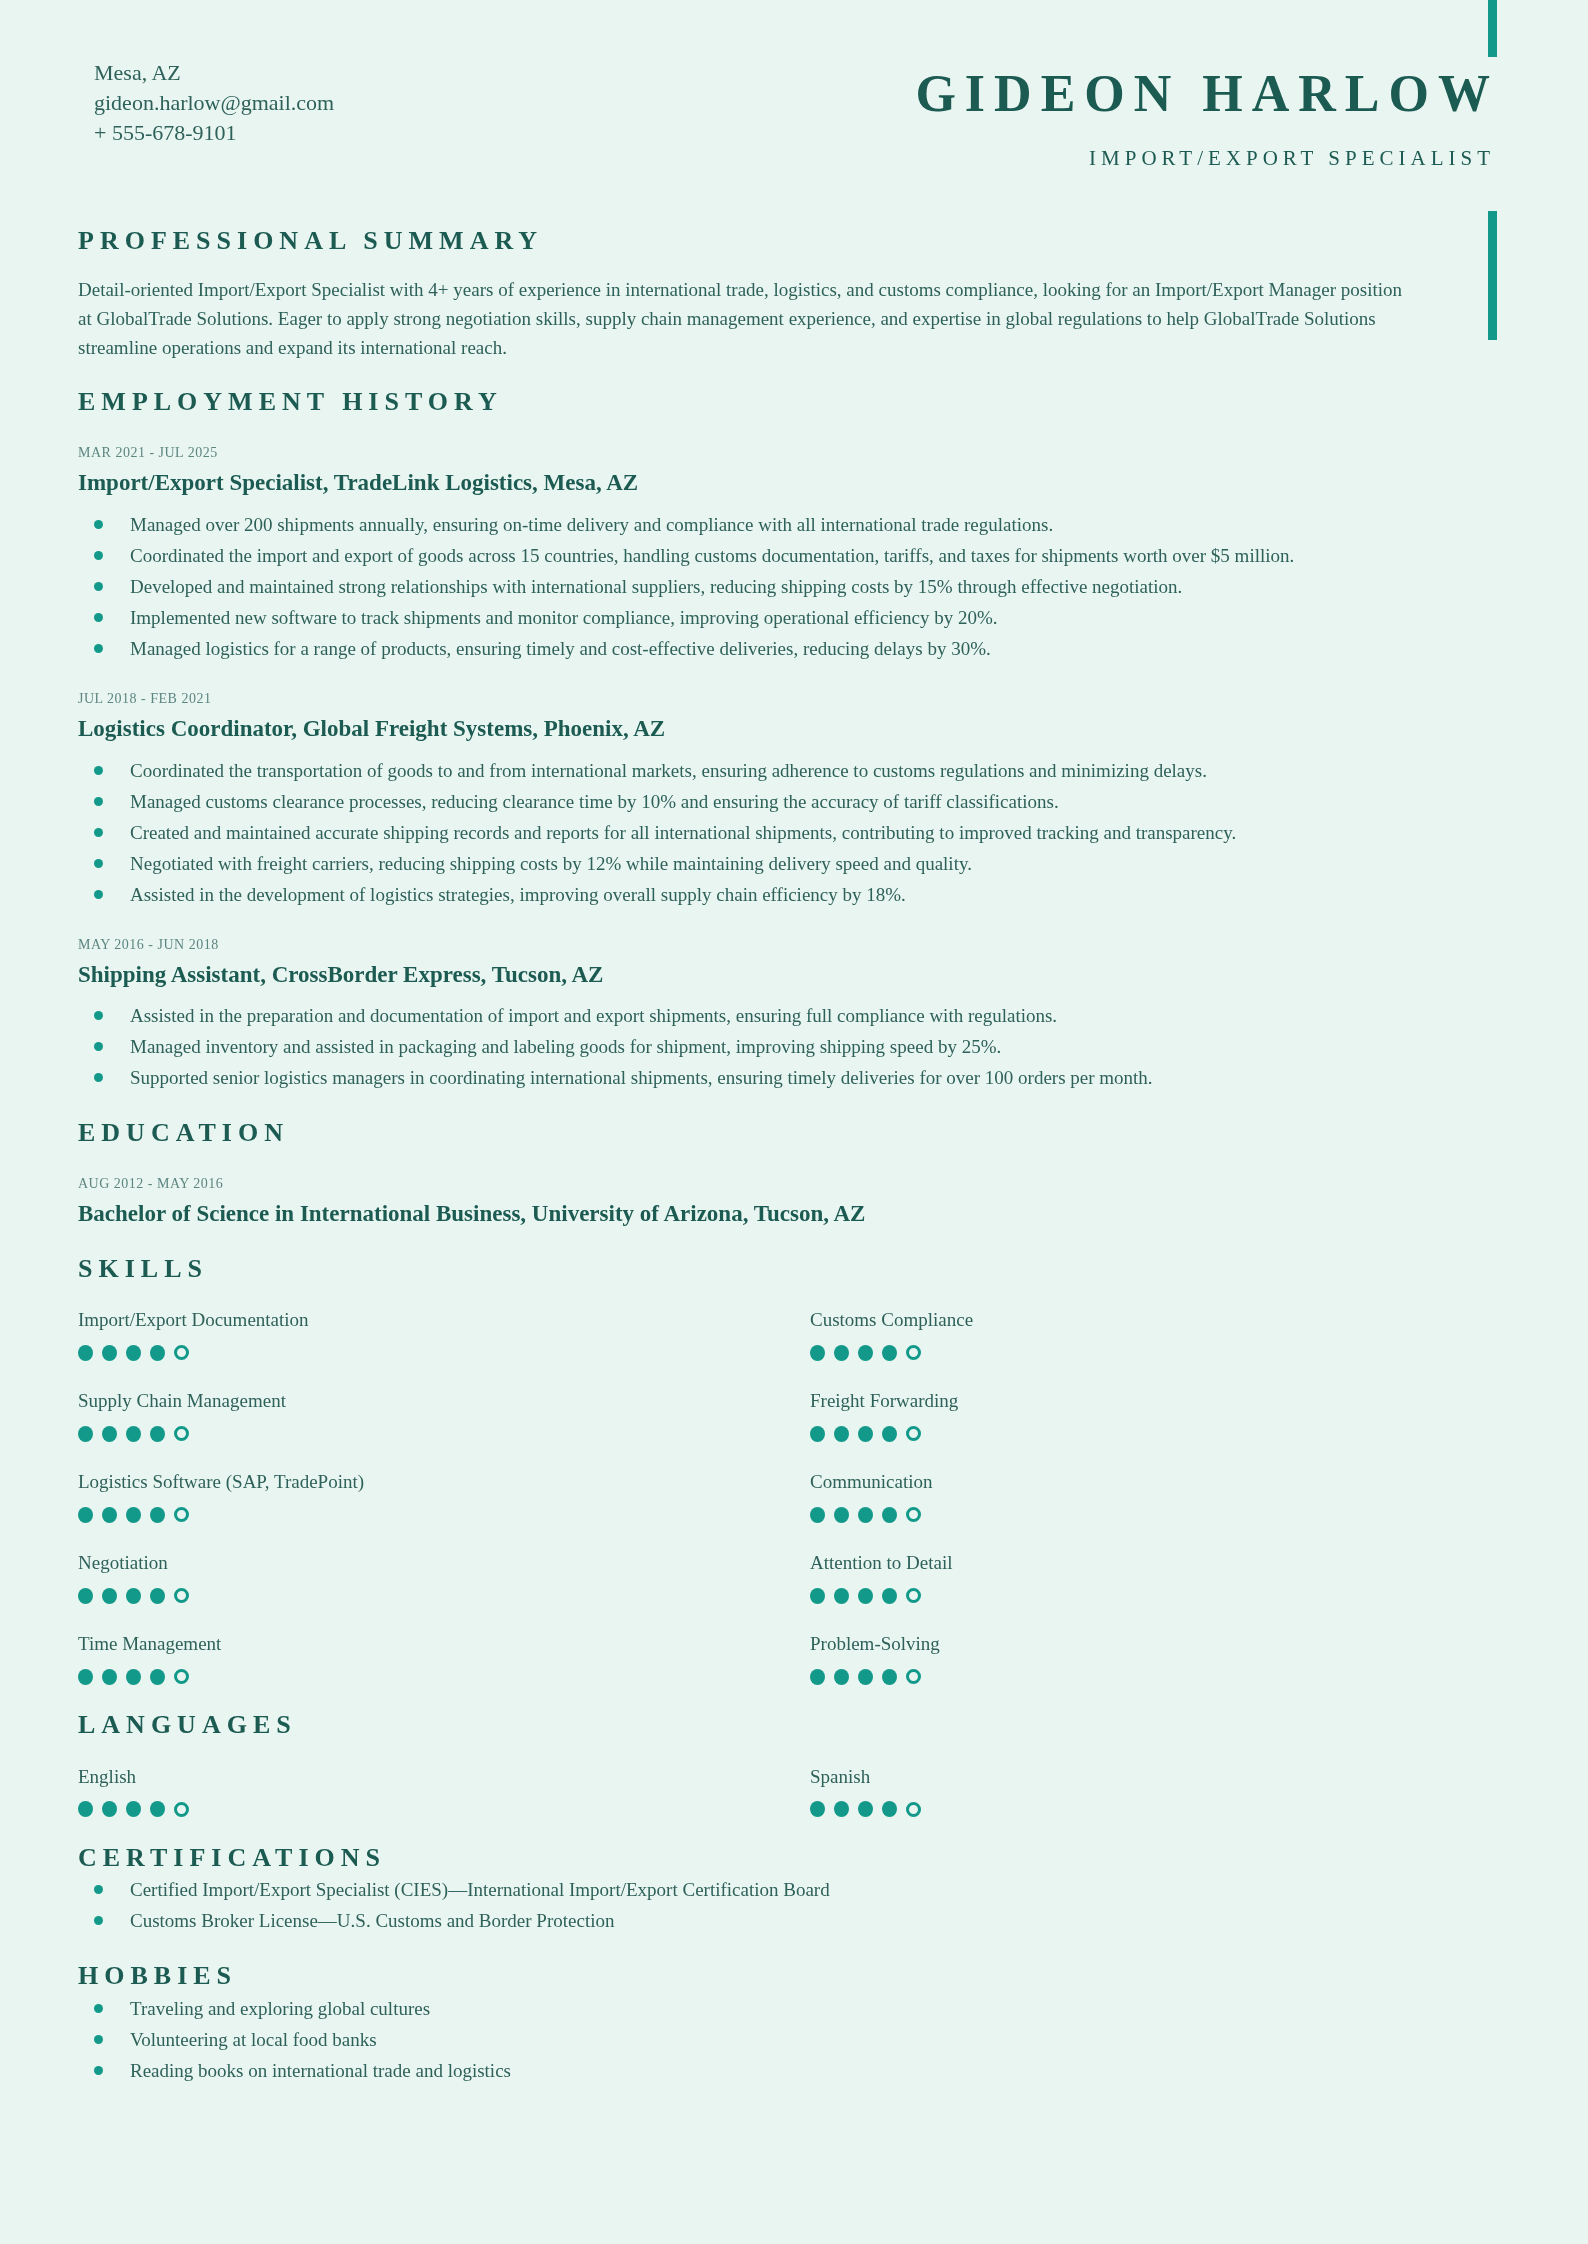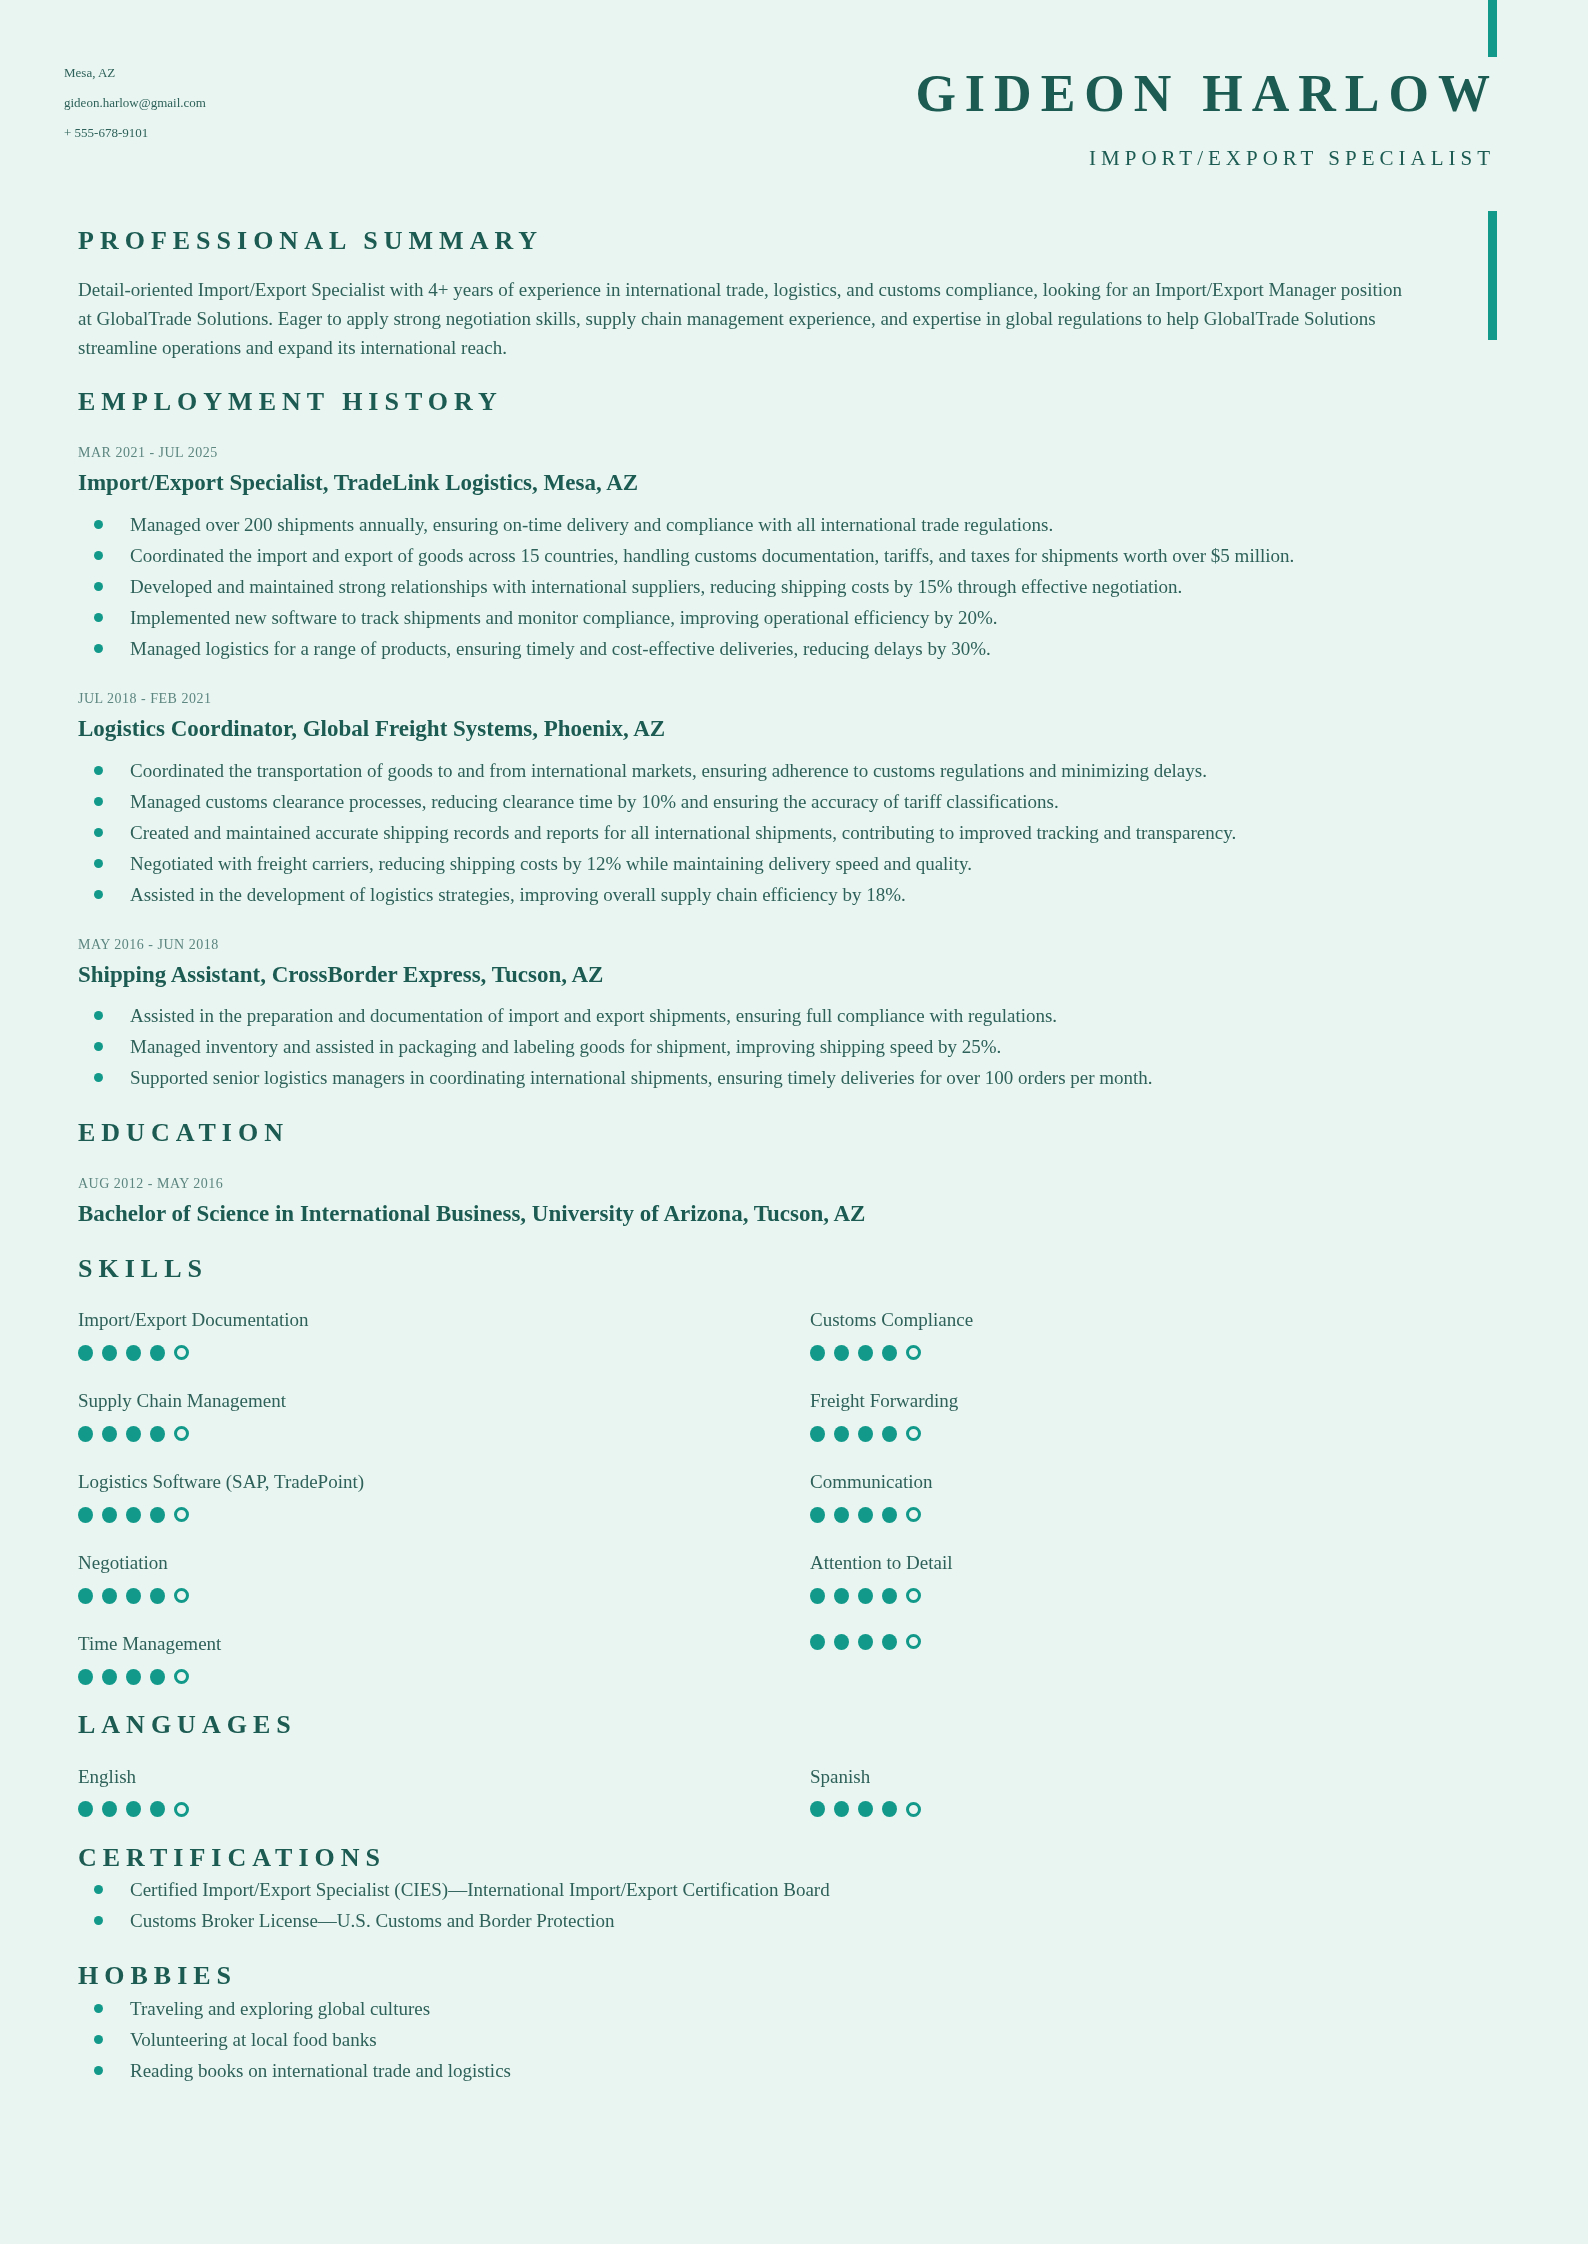--- a/index.html
+++ b/index.html
@@ -21,21 +21,21 @@
     color:var(--body);
     overflow:hidden;
     margin:0 auto;
   }
   
   .bar{position:absolute;left:1488px;width:9px;background:var(--accent);}
   .bar-top{top:0;height:57px;}
   .bar-mid{top:211px;height:129px;}
 
   
-  .contact{position:absolute;left:64px;top:58px;font-size:13px;line-height:30px;color:var(--body);}
+  .contact{position:absolute;left:94px;top:58px;font-size:22px;line-height:30px;color:var(--body);}
   .identity{position:absolute;right:98px;top:68px;text-align:right;}
   .person-name{
     font-size:52px;font-weight:700;color:var(--heading);
     letter-spacing:9px;line-height:1;white-space:nowrap;margin:0 -9px 0 0;
   }
   .role-title{
     margin:26px -5px 0 0;font-size:21px;font-weight:400;color:var(--heading);
     letter-spacing:5px;white-space:nowrap;
   }
 
@@ -241,20 +241,21 @@
             <div class="dots">
               <span class="dot dot-filled"></span>
               <span class="dot dot-filled"></span>
               <span class="dot dot-filled"></span>
               <span class="dot dot-filled"></span>
               <span class="dot dot-empty"></span>
             </div>
           </div>
 
           <div class="rating-cell">
+            <div class="rating-label">Problem-Solving</div>
             <div class="dots">
               <span class="dot dot-filled"></span>
               <span class="dot dot-filled"></span>
               <span class="dot dot-filled"></span>
               <span class="dot dot-filled"></span>
               <span class="dot dot-empty"></span>
             </div>
           </div>
 
       </div>

